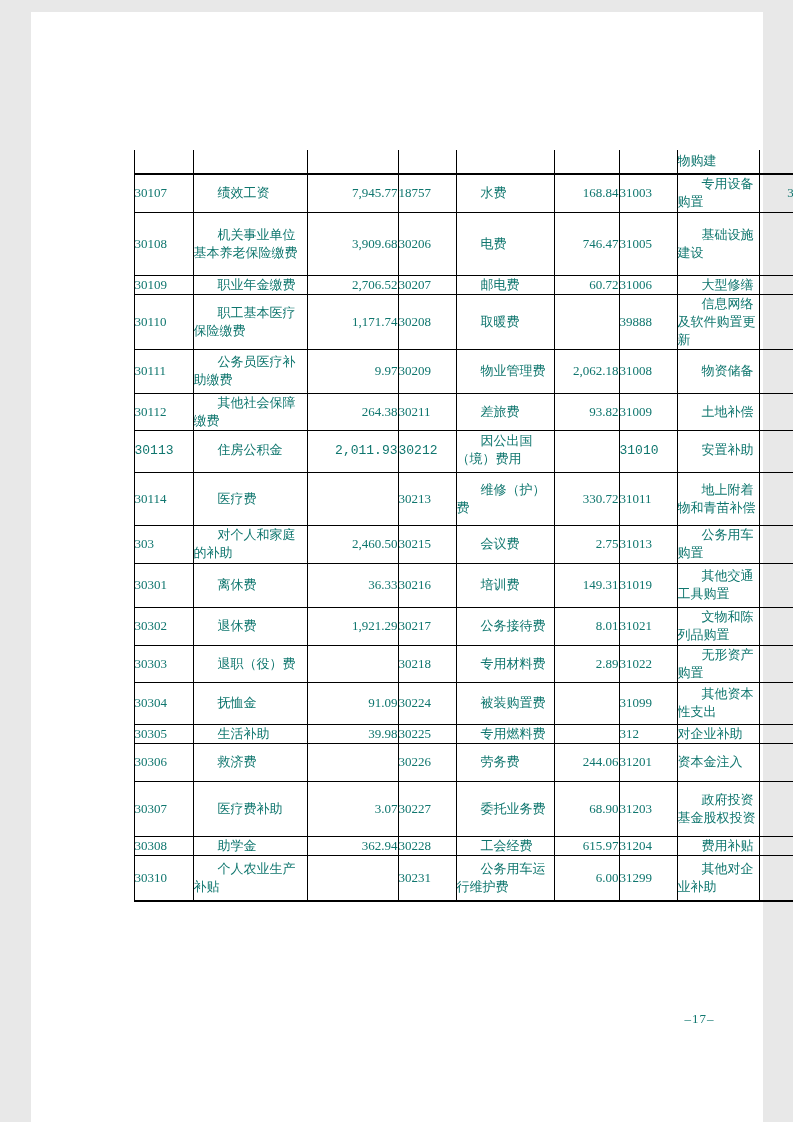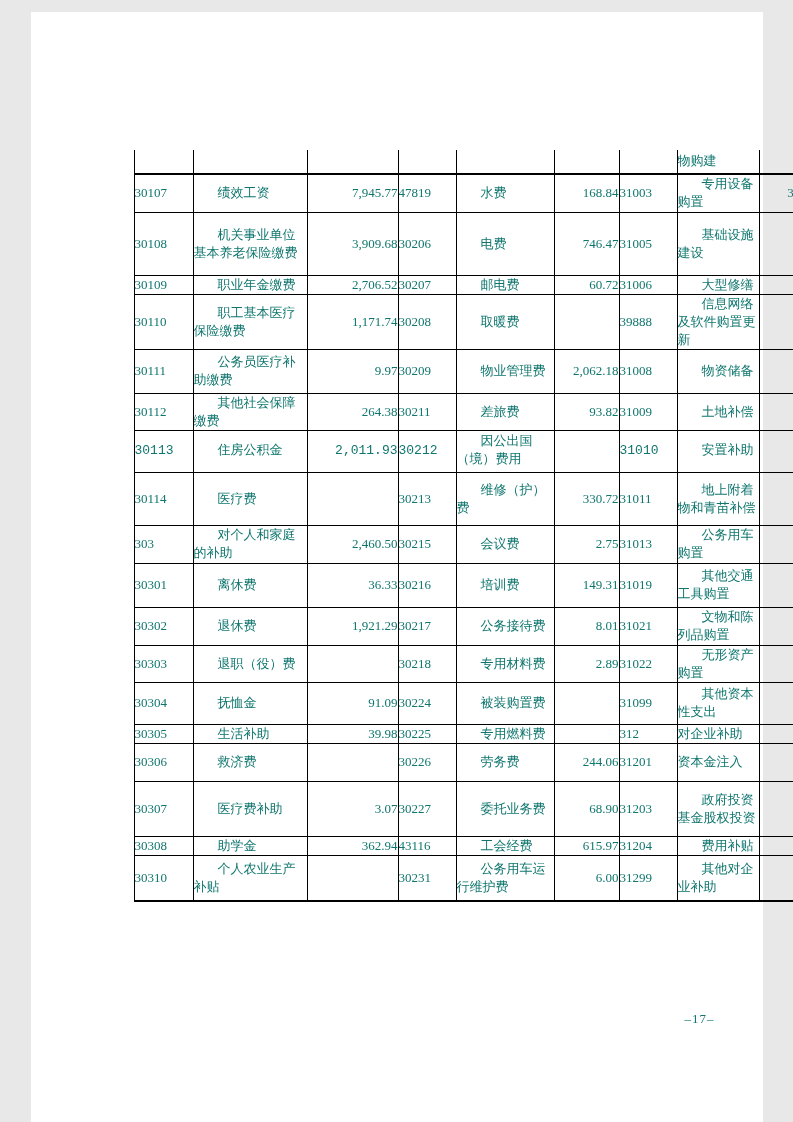--- a/index.html
+++ b/index.html
@@ -88,21 +88,21 @@
           <td class="name"></td>
           <td class="amount"></td>
           <td class="code"></td>
           <td class="name">物购建</td>
           <td class="amount"></td>
         </tr>
         <tr class="" style="height: 38px;">
           <td class="code">30107</td>
           <td class="name">绩效工资</td>
           <td class="amount">7,945.77</td>
-          <td class="code">47819</td>
+          <td class="code">18757</td>
           <td class="name">水费</td>
           <td class="amount">168.84</td>
           <td class="code">31003</td>
           <td class="name">专用设备购置</td>
           <td class="amount">32.35</td>
         </tr>
         <tr class="" style="height: 63px;">
           <td class="code">30108</td>
           <td class="name">机关事业单位基本养老保险缴费</td>
           <td class="amount">3,909.68</td>
@@ -264,21 +264,21 @@
           <td class="name">委托业务费</td>
           <td class="amount">68.90</td>
           <td class="code">31203</td>
           <td class="name">政府投资基金股权投资</td>
           <td class="amount"></td>
         </tr>
         <tr class="" style="height: 19px;">
           <td class="code">30308</td>
           <td class="name">助学金</td>
           <td class="amount">362.94</td>
-          <td class="code">43116</td>
+          <td class="code">30228</td>
           <td class="name">工会经费</td>
           <td class="amount">615.97</td>
           <td class="code">31204</td>
           <td class="name">费用补贴</td>
           <td class="amount"></td>
         </tr>
         <tr class=" last-row" style="height: 46px;">
           <td class="code">30310</td>
           <td class="name">个人农业生产补贴</td>
           <td class="amount"></td>

